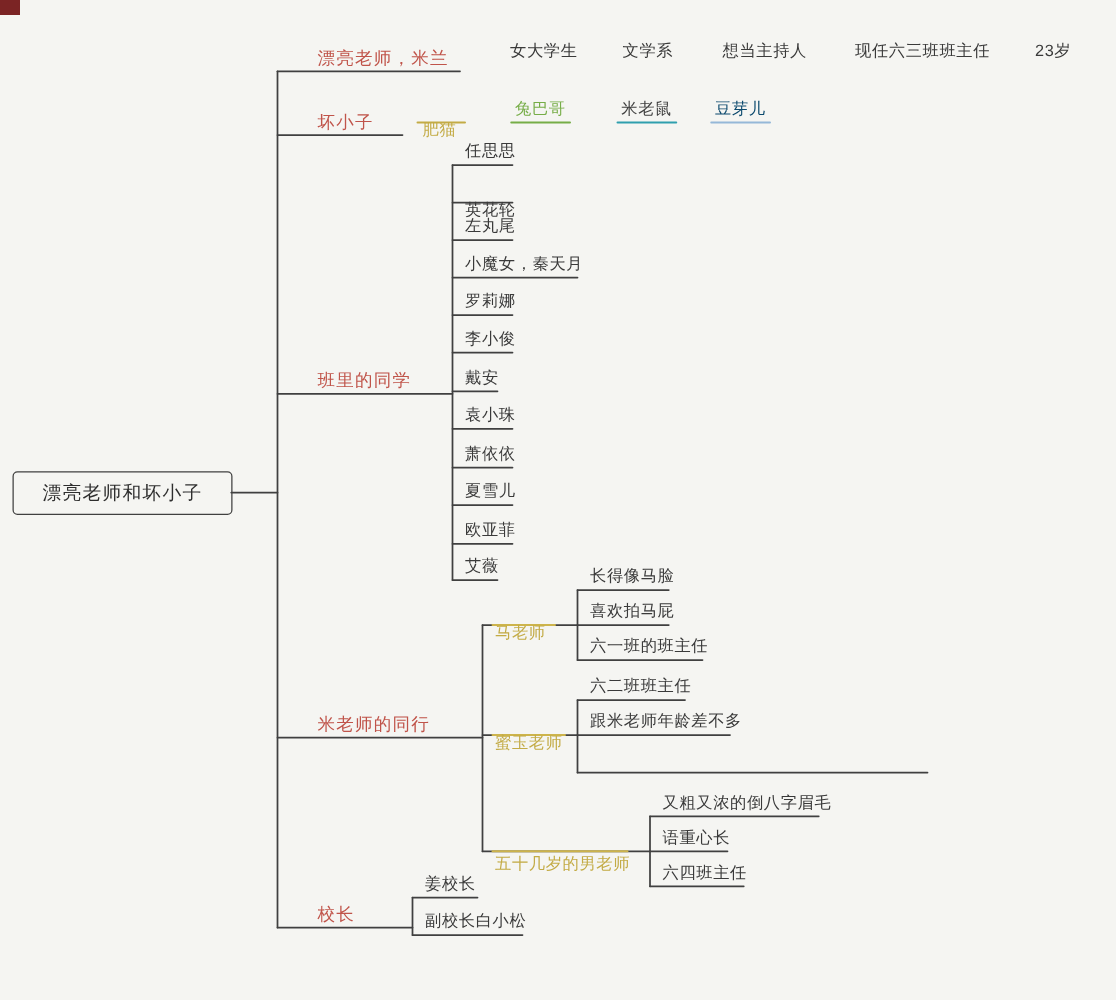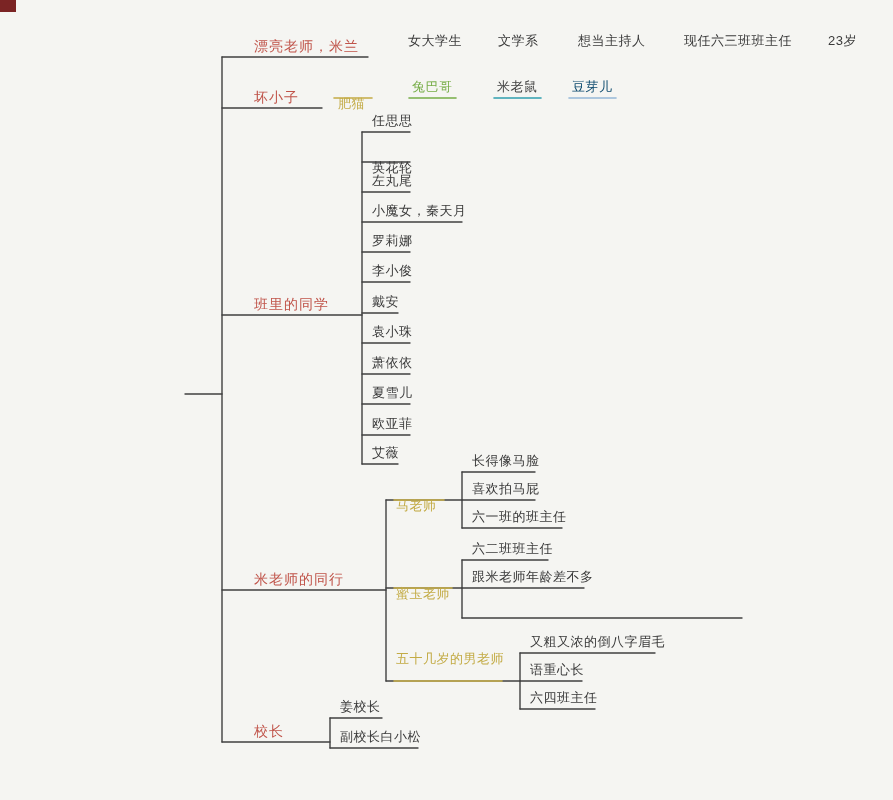--- a/index.html
+++ b/index.html
@@ -107,20 +107,21 @@
       <path d="M334 98 H372" stroke="#c3ab45"></path>
       <path d="M409 98 H456" stroke="#76ad47"></path>
       <path d="M494 98 H541" stroke="#2f9fae"></path>
       <path d="M569 98 H616" stroke="#95b8d8"></path>
       <path d="M394 500 H444" stroke="#cdb44c"></path>
       <path d="M394 588 H452" stroke="#cdb44c"></path>
       <path d="M394 681 H502" stroke="#cdb44c"></path>
     </g>
   </svg>
 
+  <div class="root-box">漂亮老师和坏小子</div>
 
   <div class="node branch" style="left:254px;top:37px">漂亮老师，米兰</div>
   <div class="node branch" style="left:254px;top:88px">坏小子</div>
   <div class="node branch" style="left:254px;top:295px">班里的同学</div>
   <div class="node branch" style="left:254px;top:570px">米老师的同行</div>
   <div class="node branch" style="left:254px;top:722px">校长</div>
 
   <div class="node" style="left:408px;top:33px">女大学生</div>
   <div class="node" style="left:498px;top:33px">文学系</div>
   <div class="node" style="left:578px;top:33px">想当主持人</div>
@@ -147,21 +148,21 @@
 
   <div class="node c-yellow" style="left:396px;top:481px">马老师</div>
   <div class="node" style="left:472px;top:453px">长得像马脸</div>
   <div class="node" style="left:472px;top:481px">喜欢拍马屁</div>
   <div class="node" style="left:472px;top:509px">六一班的班主任</div>
 
   <div class="node c-yellow" style="left:396px;top:569px">蜜玉老师</div>
   <div class="node" style="left:472px;top:541px">六二班班主任</div>
   <div class="node" style="left:472px;top:569px">跟米老师年龄差不多</div>
 
-  <div class="node c-yellow" style="left:396px;top:634px">五十几岁的男老师</div>
+  <div class="node c-yellow" style="left:396px;top:666px">五十几岁的男老师</div>
   <div class="node" style="left:530px;top:634px">又粗又浓的倒八字眉毛</div>
   <div class="node" style="left:530px;top:662px">语重心长</div>
   <div class="node" style="left:530px;top:690px">六四班主任</div>
 
   <div class="node" style="left:340px;top:699px">姜校长</div>
   <div class="node" style="left:340px;top:729px">副校长白小松</div>
 
 </div>
 
 </body></html>

